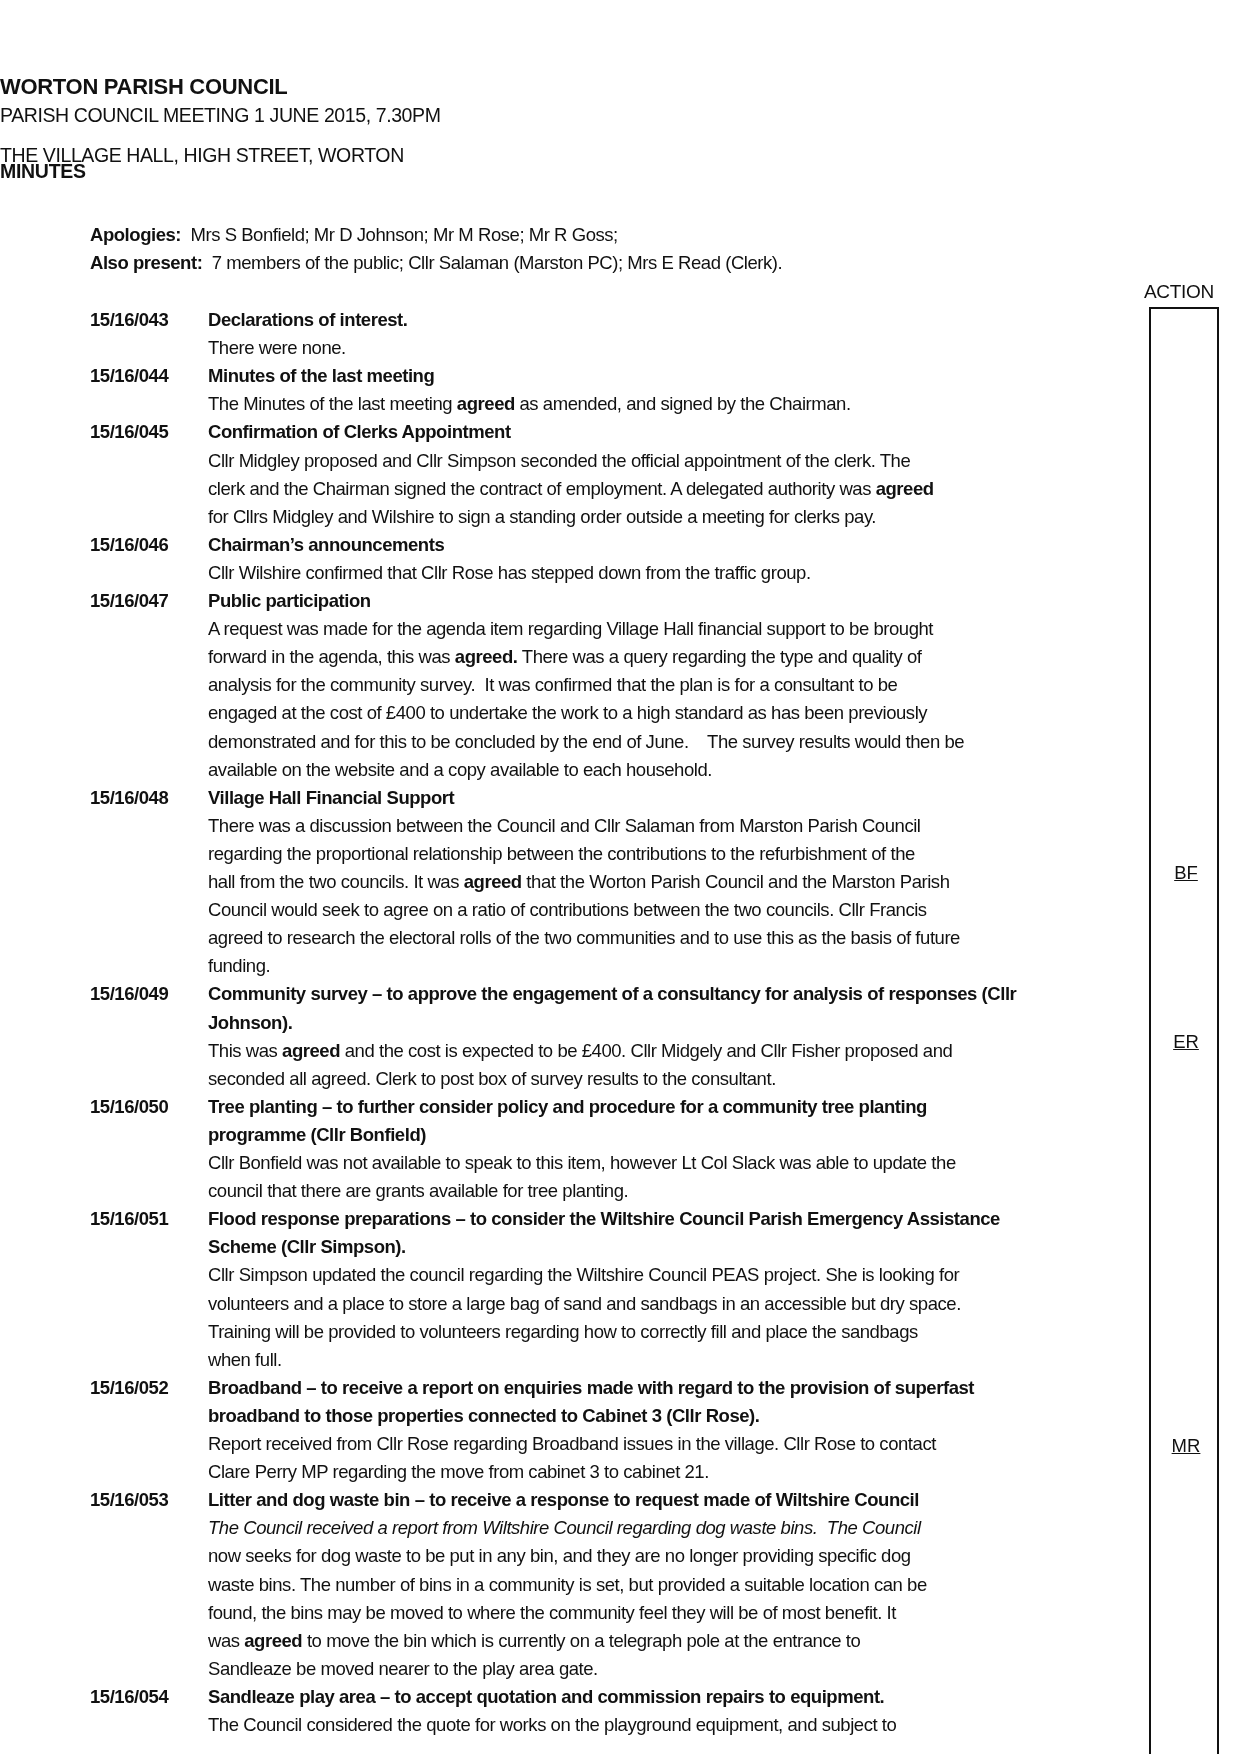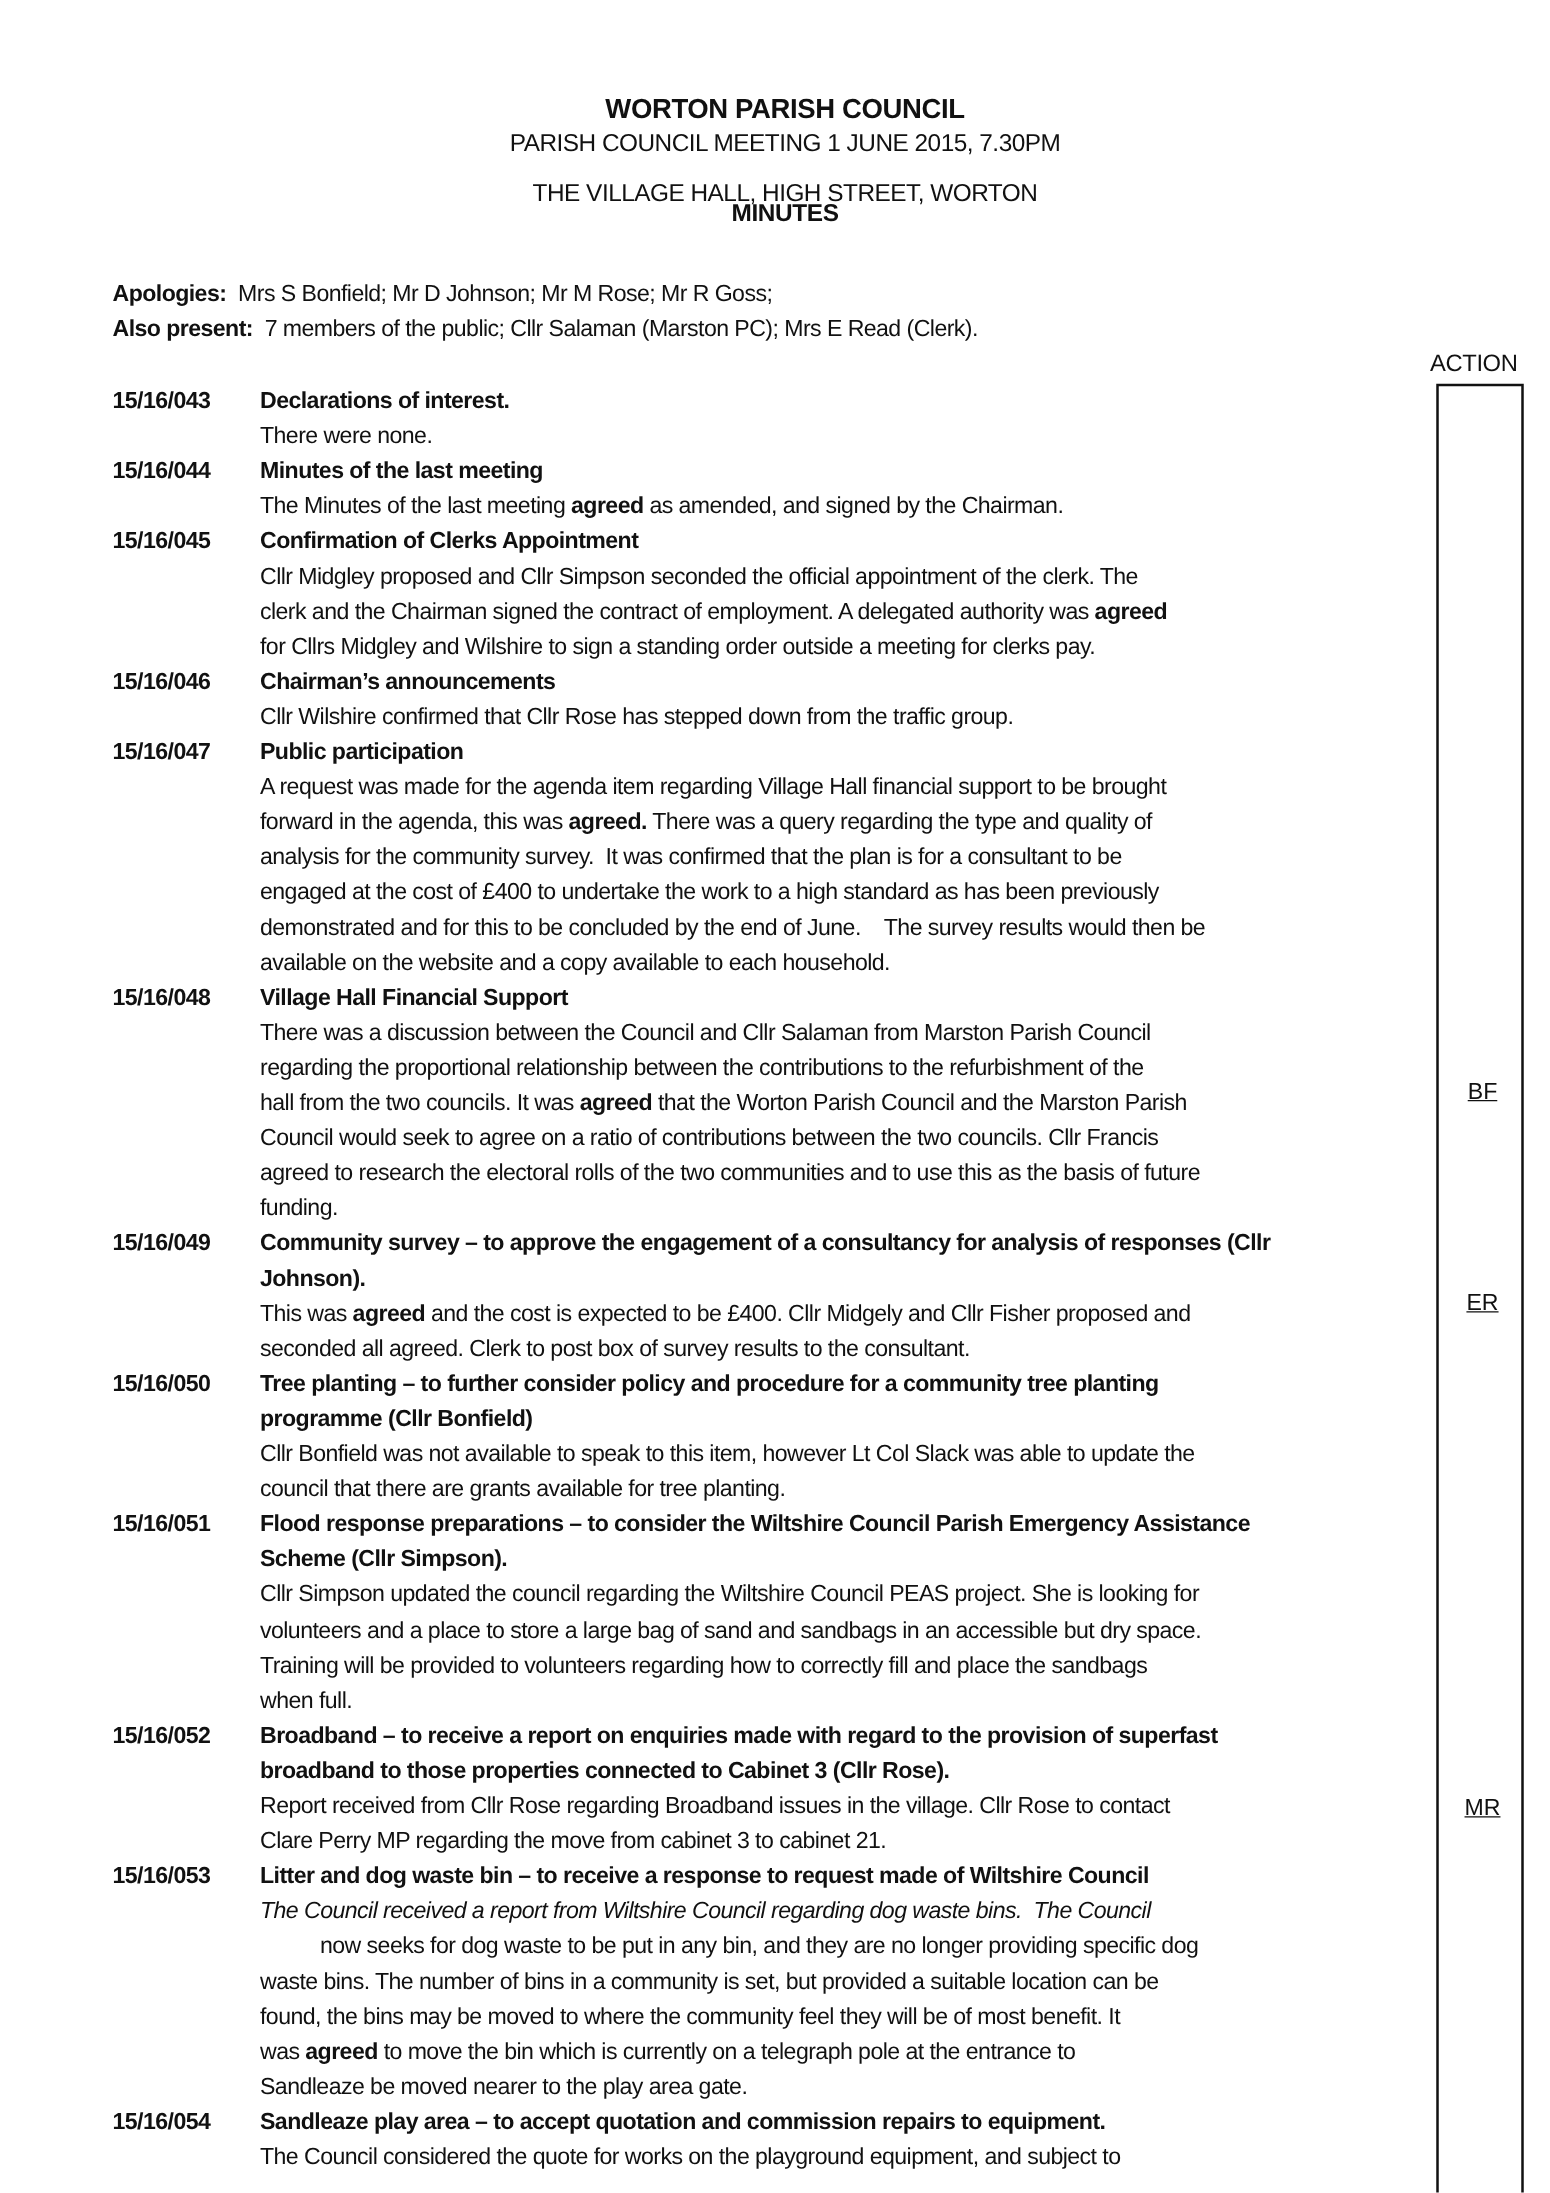--- a/index.html
+++ b/index.html
@@ -1,19 +1,19 @@
 <!DOCTYPE html>
 <html><head>
 <meta charset="utf-8">
 <style>
   html, body { margin: 0; padding: 0; background: #ffffff; }
   body { width: 1240px; height: 1754px; position: relative; overflow: hidden;
          font-family: "Liberation Sans", sans-serif; color: #111; }
   .page { position: absolute; left: 0; top: 0; width: 1240px; height: 1754px; }
-  .hdr { position: absolute; left: 0; width: 1210px; text-align: center; white-space: nowrap; margin-left: 23px; }
+  .hdr { position: absolute; left: 0; width: 1210px; text-align: left; white-space: nowrap; }
   .h-title { top: 74px; font-size: 22px; font-weight: bold; letter-spacing: -0.3px; }
   .h-sub { font-size: 19.5px; letter-spacing: -0.4px; }
   .h-min { font-size: 19.5px; font-weight: bold; letter-spacing: -0.3px; }
   .att { position: absolute; left: 90px; font-size: 18.5px; white-space: nowrap; letter-spacing: -0.45px; }
   .att b { font-weight: bold; }
   .action-label { position: absolute; left: 1144px; top: 281px; font-size: 19px; letter-spacing: -0.3px; }
   .action-box { position: absolute; left: 1149px; top: 307px; width: 70px; height: 1460px;
                 border: 2px solid #111; box-sizing: border-box; }
   .action-code { position: absolute; left: 0; width: 70px; text-align: center; font-size: 18.5px; text-decoration: underline; }
   .line { position: absolute; white-space: nowrap; font-size: 18.5px; letter-spacing: -0.45px; line-height: 28px; }
@@ -94,21 +94,21 @@
       <div class="line txt" style="top: 1317.6px;"><span style="white-space: pre;">Training will be provided to volunteers regarding how to correctly fill and place the sandbags</span></div>
       <div class="line txt" style="top: 1345.7px;"><span style="white-space: pre;">when full.</span></div>
       <div class="line ref" style="top: 1373.8px;">15/16/052</div>
       <div class="line ttl" style="top: 1373.8px;">Broadband – to receive a report on enquiries made with regard to the provision of superfast</div>
       <div class="line ttl" style="top: 1401.9px;">broadband to those properties connected to Cabinet 3 (Cllr Rose).</div>
       <div class="line txt" style="top: 1430px;"><span style="white-space: pre;">Report received from Cllr Rose regarding Broadband issues in the village. Cllr Rose to contact</span></div>
       <div class="line txt" style="top: 1458.1px;"><span style="white-space: pre;">Clare Perry MP regarding the move from cabinet 3 to cabinet 21.</span></div>
       <div class="line ref" style="top: 1486.2px;">15/16/053</div>
       <div class="line ttl" style="top: 1486.2px;">Litter and dog waste bin – to receive a response to request made of Wiltshire Council</div>
       <div class="line txt" style="top: 1514.3px; font-style: italic;"><span style="white-space: pre;">The Council received a report from Wiltshire Council regarding dog waste bins.  The Council</span></div>
-      <div class="line txt" style="top: 1542.4px; margin-left: 48px;"><span style="white-space: pre;">now seeks for dog waste to be put in any bin, and they are no longer providing specific dog</span></div>
+      <div class="line txt" style="top: 1542.4px;"><span style="white-space: pre;">now seeks for dog waste to be put in any bin, and they are no longer providing specific dog</span></div>
       <div class="line txt" style="top: 1570.5px;"><span style="white-space: pre;">waste bins. The number of bins in a community is set, but provided a suitable location can be</span></div>
       <div class="line txt" style="top: 1598.6px;"><span style="white-space: pre;">found, the bins may be moved to where the community feel they will be of most benefit. It</span></div>
       <div class="line txt" style="top: 1626.7px;"><span style="white-space: pre;">was </span><b style="white-space: pre;">agreed</b><span style="white-space: pre;"> to move the bin which is currently on a telegraph pole at the entrance to</span></div>
       <div class="line txt" style="top: 1654.8px;"><span style="white-space: pre;">Sandleaze be moved nearer to the play area gate.</span></div>
       <div class="line ref" style="top: 1682.9px;">15/16/054</div>
       <div class="line ttl" style="top: 1682.9px;">Sandleaze play area – to accept quotation and commission repairs to equipment.</div>
       <div class="line txt" style="top: 1711px;"><span style="white-space: pre;">The Council considered the quote for works on the playground equipment, and subject to</span></div>
     </div>
 </div>
 

